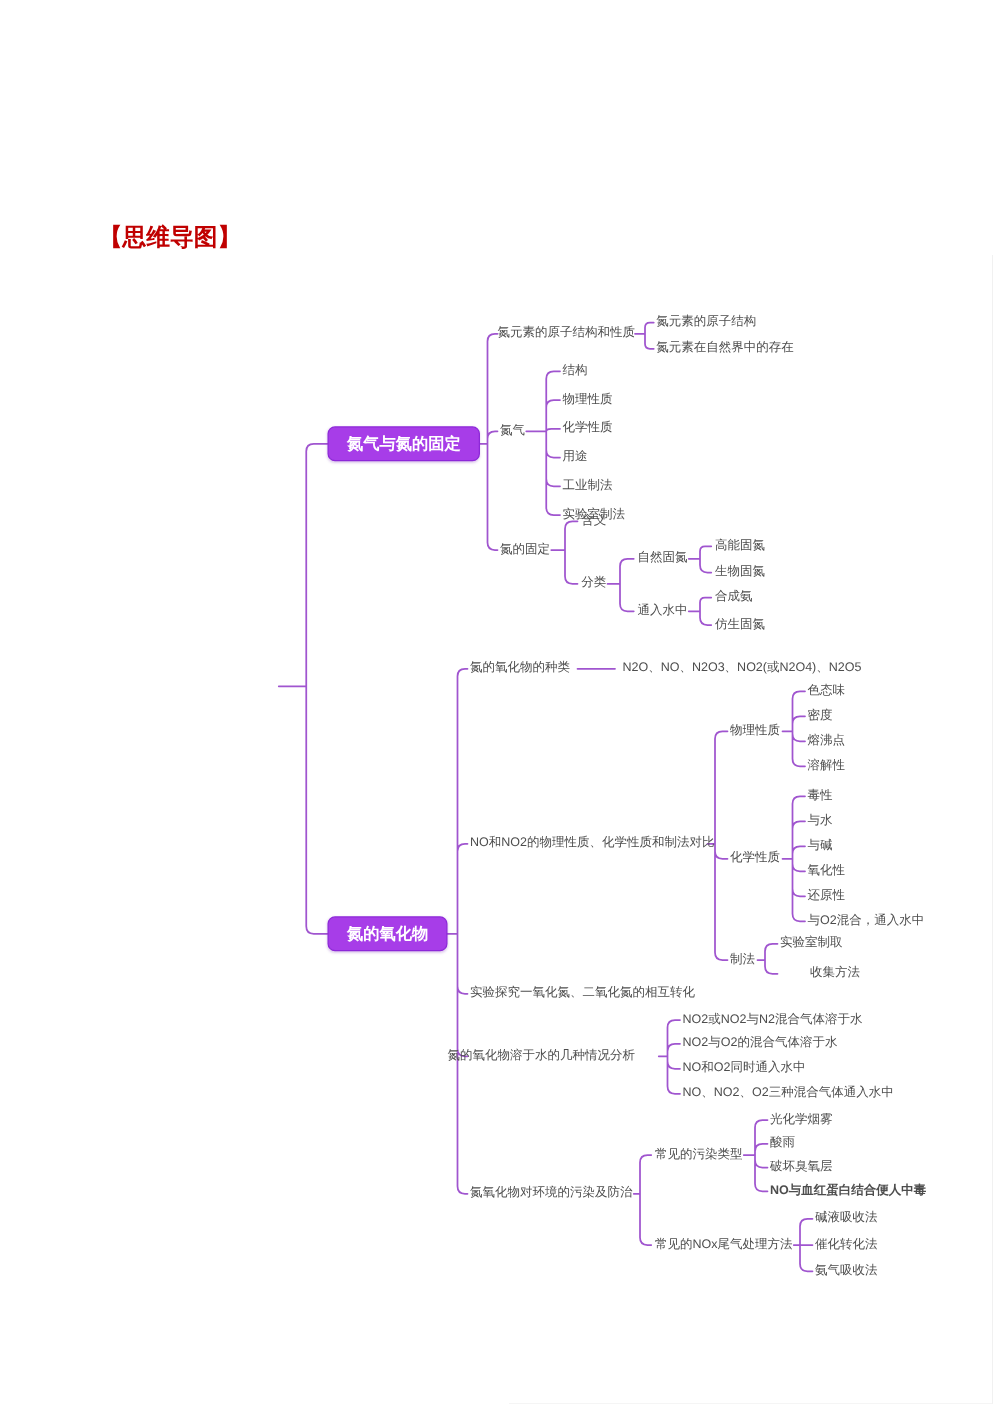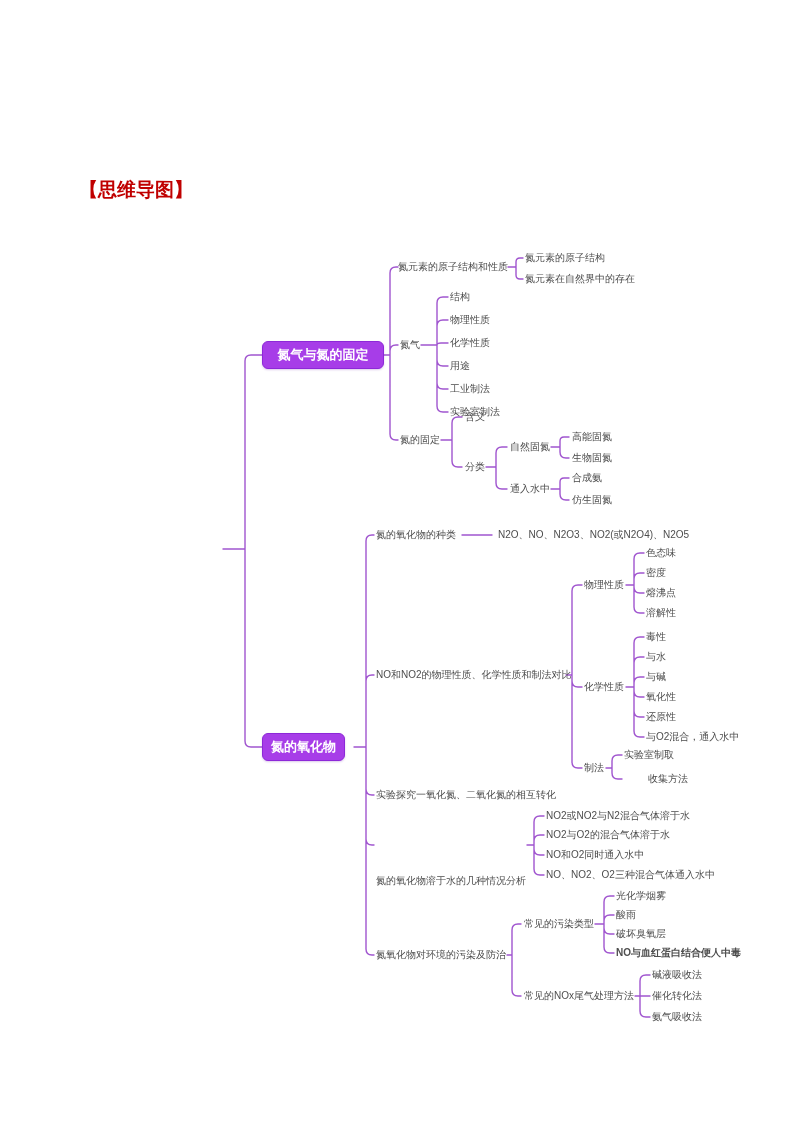--- a/index.html
+++ b/index.html
@@ -37,21 +37,21 @@
   <svg class="connectors" width="794" height="1123" viewBox="0 0 794 1123">
     <path d="M223,549 H245 M245,549 V361 Q245,355 251,355 H262 M245,549 V741 Q245,747 251,747 H262"></path>
     <path d="M384,355 H390 M390,355 V273 Q390,267 396,267 H398 M390,355 V351 Q390,345 396,345 H398 M390,355 V434 Q390,440 396,440 H398 M508,267 H516 M516,267 V262 Q516,258 520,258 H523 M516,267 V275 Q516,279 520,279 H523 M421,345 H437 M437,345 V303 Q437,297 443,297 H448 M437,345 V326 Q437,320 443,320 H448 M437,345 Q437,343 441,343 H448 M437,345 V360 Q437,366 443,366 H448 M437,345 V383 Q437,389 443,389 H448 M437,345 V406 Q437,412 443,412 H448 M441,440 H452 M452,440 V423 Q452,417 458,417 H462 M452,440 V461 Q452,467 458,467 H462 M486,467 H496 M496,467 V453 Q496,447 502,447 H507 M496,467 V483 Q496,489 502,489 H507 M551,447 H560 M560,447 V441 Q560,437 564,437 H569 M560,447 V452 Q560,458 566,458 H569 M551,489 H560 M560,489 V482 Q560,478 564,478 H569 M560,489 V494 Q560,500 566,500 H569"></path>
     <path d="M354,747 H366 M366,747 V541 Q366,535 372,535 H374 M366,747 V681 Q366,675 372,675 H374 M366,747 V789 Q366,795 372,795 H374 M366,747 V839 Q366,845 372,845 H374 M366,747 V949 Q366,955 372,955 H374 M462,535 H492"></path>
     <path d="M566,675 H572 M572,675 V591 Q572,585 578,585 H582 M572,675 V681 Q572,687 578,687 H582 M572,675 V762 Q572,768 578,768 H582 M626,585 H634 M634,585 V559 Q634,553 640,553 H644 M634,585 V579 Q634,573 640,573 H644 M634,585 V587 Q634,593 640,593 H644 M634,585 V607 Q634,613 640,613 H644 M626,687 H634 M634,687 V643 Q634,637 640,637 H644 M634,687 V663 Q634,657 640,657 H644 M634,687 V683 Q634,677 640,677 H644 M634,687 V691 Q634,697 640,697 H644 M634,687 V711 Q634,717 640,717 H644 M634,687 V731 Q634,737 640,737 H644 M606,768 H612 M612,768 V761 Q612,755 618,755 H622 M612,768 V773 Q612,779 618,779 H622"></path>
     <path d="M527,845 H534 M534,845 V822 Q534,816 540,816 H544 M534,845 V841 Q534,835 540,835 H544 M534,845 V849 Q534,855 540,855 H544 M534,845 V869 Q534,875 540,875 H544"></path>
     <path d="M507,955 H512 M512,955 V930 Q512,924 518,924 H521 M512,955 V990 Q512,996 518,996 H521 M595,924 H604 M604,924 V902 Q604,896 610,896 H614 M604,924 V921 Q604,915 610,915 H614 M604,924 V928 Q604,934 610,934 H614 M604,924 V947 Q604,953 610,953 H614 M635,996 H640 M640,996 V981 Q640,975 646,975 H650 M640,996 H650 M640,996 V1011 Q640,1017 646,1017 H650"></path>
   </svg>
 
   <div class="node node-branch" style="left:262px;top:341px;width:122px;height:28px;">氮气与氮的固定</div>
-  <div class="node node-branch" style="left:262px;top:733px;width:83px;height:28px;">氮的氧化物</div>
+  <div class="node node-branch" style="left:262px;top:733px;width:96px;height:28px;">氮的氧化物</div>
 
   <span class="lbl" style="left:398px;top:267px;">氮元素的原子结构和性质</span>
   <span class="lbl" style="left:525px;top:258px;">氮元素的原子结构</span>
   <span class="lbl" style="left:525px;top:279px;">氮元素在自然界中的存在</span>
 
   <span class="lbl" style="left:400px;top:345px;">氮气</span>
   <span class="lbl" style="left:450px;top:297px;">结构</span>
   <span class="lbl" style="left:450px;top:320px;">物理性质</span>
   <span class="lbl" style="left:450px;top:343px;">化学性质</span>
   <span class="lbl" style="left:450px;top:366px;">用途</span>
@@ -83,21 +83,21 @@
   <span class="lbl" style="left:646px;top:677px;">与碱</span>
   <span class="lbl" style="left:646px;top:697px;">氧化性</span>
   <span class="lbl" style="left:646px;top:717px;">还原性</span>
   <span class="lbl" style="left:646px;top:737px;">与O2混合，通入水中</span>
   <span class="lbl" style="left:584px;top:768px;">制法</span>
   <span class="lbl" style="left:624px;top:755px;">实验室制取</span>
   <span class="lbl" style="left:624px;top:779px;margin-left:24px;">收集方法</span>
 
   <span class="lbl" style="left:376px;top:795px;">实验探究一氧化氮、二氧化氮的相互转化</span>
 
-  <span class="lbl" style="left:376px;top:845px;margin-top:36px;">氮的氧化物溶于水的几种情况分析</span>
+  <span class="lbl" style="left:358px;top:845px;">氮的氧化物溶于水的几种情况分析</span>
   <span class="lbl" style="left:546px;top:816px;">NO2或NO2与N2混合气体溶于水</span>
   <span class="lbl" style="left:546px;top:835px;">NO2与O2的混合气体溶于水</span>
   <span class="lbl" style="left:546px;top:855px;">NO和O2同时通入水中</span>
   <span class="lbl" style="left:546px;top:875px;">NO、NO2、O2三种混合气体通入水中</span>
 
   <span class="lbl" style="left:376px;top:955px;">氮氧化物对环境的污染及防治</span>
   <span class="lbl" style="left:524px;top:924px;">常见的污染类型</span>
   <span class="lbl" style="left:616px;top:896px;">光化学烟雾</span>
   <span class="lbl" style="left:616px;top:915px;">酸雨</span>
   <span class="lbl" style="left:616px;top:934px;">破坏臭氧层</span>

